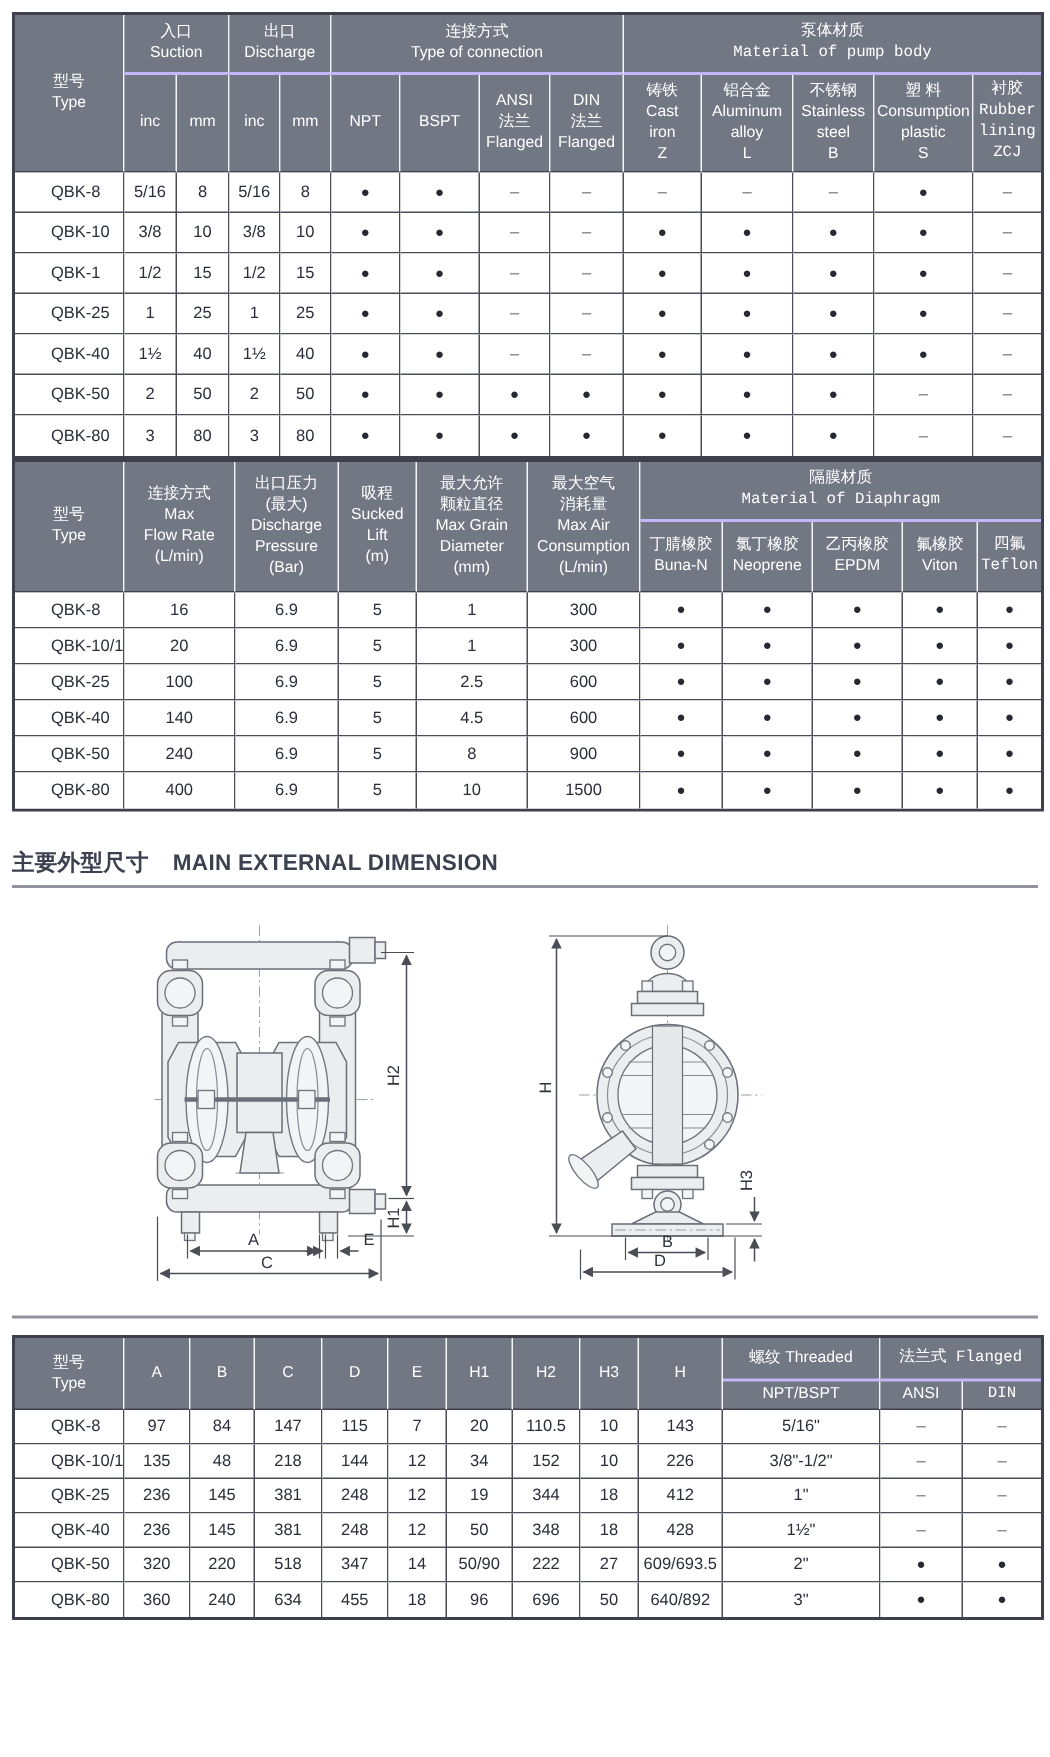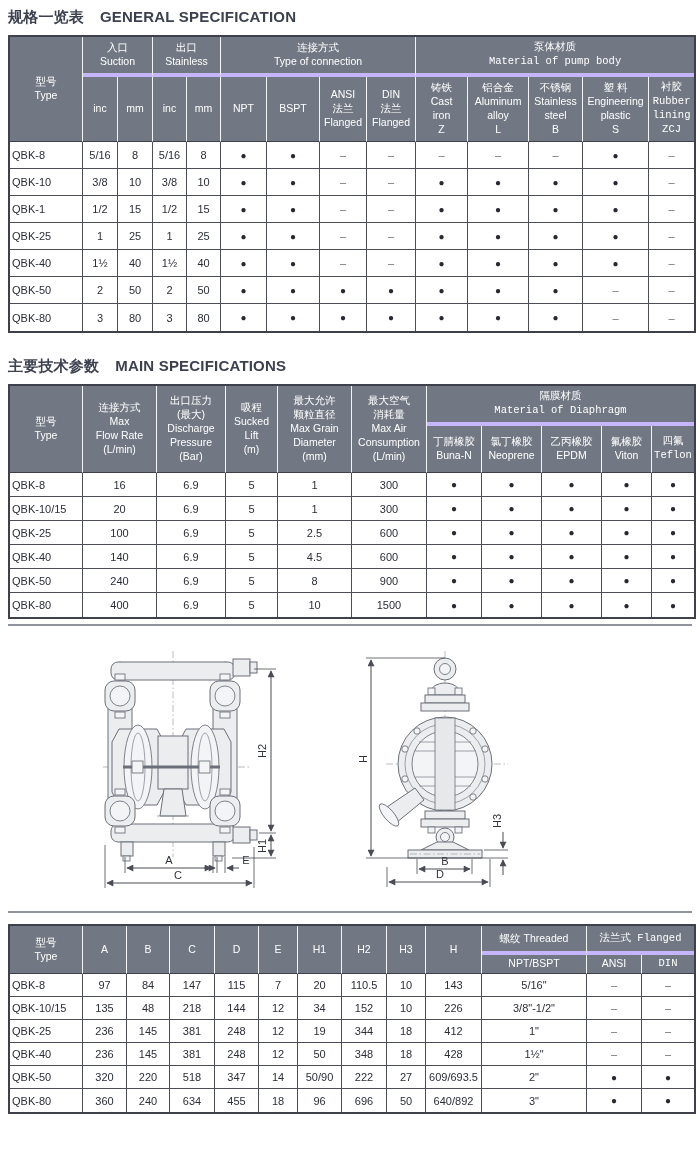--- a/index.html
+++ b/index.html
@@ -22,34 +22,34 @@
 
   table {
     border-collapse:separate; border-spacing:0;
     width:684px; table-layout:fixed;
     border:2px solid #3e414b;
   }
   th {
     background:#727883; color:#ffffff; font-weight:normal;
     font-size:10.5px; line-height:1.32; white-space:pre-line;
     text-align:center; vertical-align:middle;
-    border-right:1px solid #f4f5f7; border-bottom:4px solid #c4b5fd;
+    border-right:1px solid #f4f5f7; border-bottom:2px solid #c4b5fd;
     padding:2px 1px; overflow:hidden;
   }
   th:last-child { border-right:none;font-family:Liberation Mono, monospace; }
   thead tr:last-child th, th.bd { border-bottom:1px solid #3e414b; }
   td {
     background:#ffffff; color:#2b2e38; font-size:11px;
     text-align:center; vertical-align:middle; white-space:nowrap;
     border-right:1px solid #4b4e58; border-bottom:1px solid #4b4e58;
     padding:0 2px; overflow:hidden;
   }
   td:last-child { border-right:none; }
   tbody tr:last-child td { border-bottom:none; }
-  td.model { text-align:left; padding-left:2px; }
+  td.model { text-align:left; padding-left:24px; }
   td.dot { font-size:10px; color:#262932; }
   td.dash { color:#676b74; }
 
   .t1 thead tr:nth-child(1) { height:40px; }
   .t1 thead tr:nth-child(2) { height:65px; }
   .t1 tbody tr { height:27px; }
 
   .t2 { margin-top:0; }
   .t2 thead tr:nth-child(1) { height:40px; }
   .t2 thead tr:nth-child(2) { height:47px; }
@@ -68,21 +68,20 @@
   .cl    { fill:none; stroke:#9aa1ab; stroke-width:.7; stroke-dasharray:7 2.5 1.5 2.5; }
   .ext   { stroke:#4a4d55; stroke-width:.8; }
   .dim   { stroke:#4a4d55; stroke-width:1; marker-start:url(#mS); marker-end:url(#mE); }
   .dim1  { stroke:#4a4d55; stroke-width:1; marker-end:url(#mE); }
 </style>
 </head>
 <body>
 
 <div class="page">
 
-  <h2 class="sec-title t1-title"><span>规格一览表</span><span class="en">GENERAL SPECIFICATION</span></h2>
 
   <table class="t1">
     <colgroup>
       <col style="width:73px">
         <col style="width:35px">
         <col style="width:35px">
         <col style="width:34px">
         <col style="width:34px">
       <col style="width:46px">
         <col style="width:53px">
@@ -94,21 +93,21 @@
         <col style="width:66px">
         <col style="width:45px">
     </colgroup>
     <thead>
       <tr>
         <th rowspan="2" class="bd">型号
 Type</th>
         <th colspan="2">入口
 Suction</th>
         <th colspan="2">出口
-Stainless</th>
+Discharge</th>
         <th colspan="4">连接方式
 Type of connection</th>
         <th colspan="5">泵体材质
 Material of pump body</th>
       </tr>
       <tr>
         <th>inc</th>
         <th>mm</th>
         <th>inc</th>
         <th>mm</th>
@@ -126,21 +125,21 @@
 Z</th>
         <th>铝合金
 Aluminum
 alloy
 L</th>
         <th>不锈钢
 Stainless
 steel
 B</th>
         <th>塑 料
-Engineering
+Consumption
 plastic
 S</th>
         <th>衬胶
 Rubber
 lining
 ZCJ</th>
       </tr>
     </thead>
     <tbody>
         <tr>
@@ -251,21 +250,20 @@
           <td class="dot">●</td>
           <td class="dot">●</td>
           <td class="dot">●</td>
           <td class="dot">●</td>
           <td class="dash">–</td>
           <td class="dash">–</td>
         </tr>
       </tbody>
   </table>
 
-  <h2 class="sec-title t2-title"><span>主要技术参数</span><span class="en">MAIN SPECIFICATIONS</span></h2>
 
   <table class="t2">
     <colgroup>
       <col style="width:73px">
         <col style="width:74px">
         <col style="width:69px">
         <col style="width:52px">
       <col style="width:74px">
         <col style="width:75px">
         <col style="width:55px">
@@ -392,20 +390,21 @@
           <td>1500</td>
           <td class="dot">●</td>
           <td class="dot">●</td>
           <td class="dot">●</td>
           <td class="dot">●</td>
           <td class="dot">●</td>
         </tr>
       </tbody>
   </table>
 
+  <h2 class="sec-title t3-title"><span>主要外型尺寸</span><span class="en">MAIN EXTERNAL DIMENSION</span></h2>
   <div class="rule rule-top"></div>
 
   <svg class="drawing-svg" width="684" height="272" viewBox="0 0 684 272">
     <defs>
       <marker id="mE" viewBox="0 0 10 10" refX="9" refY="5" markerWidth="9" markerHeight="7" orient="auto">
         <path d="M0,0 L10,5 L0,10 z" fill="#4a4d55"></path>
       </marker>
       <marker id="mS" viewBox="0 0 10 10" refX="1" refY="5" markerWidth="9" markerHeight="7" orient="auto">
         <path d="M10,0 L0,5 L10,10 z" fill="#4a4d55"></path>
       </marker>

